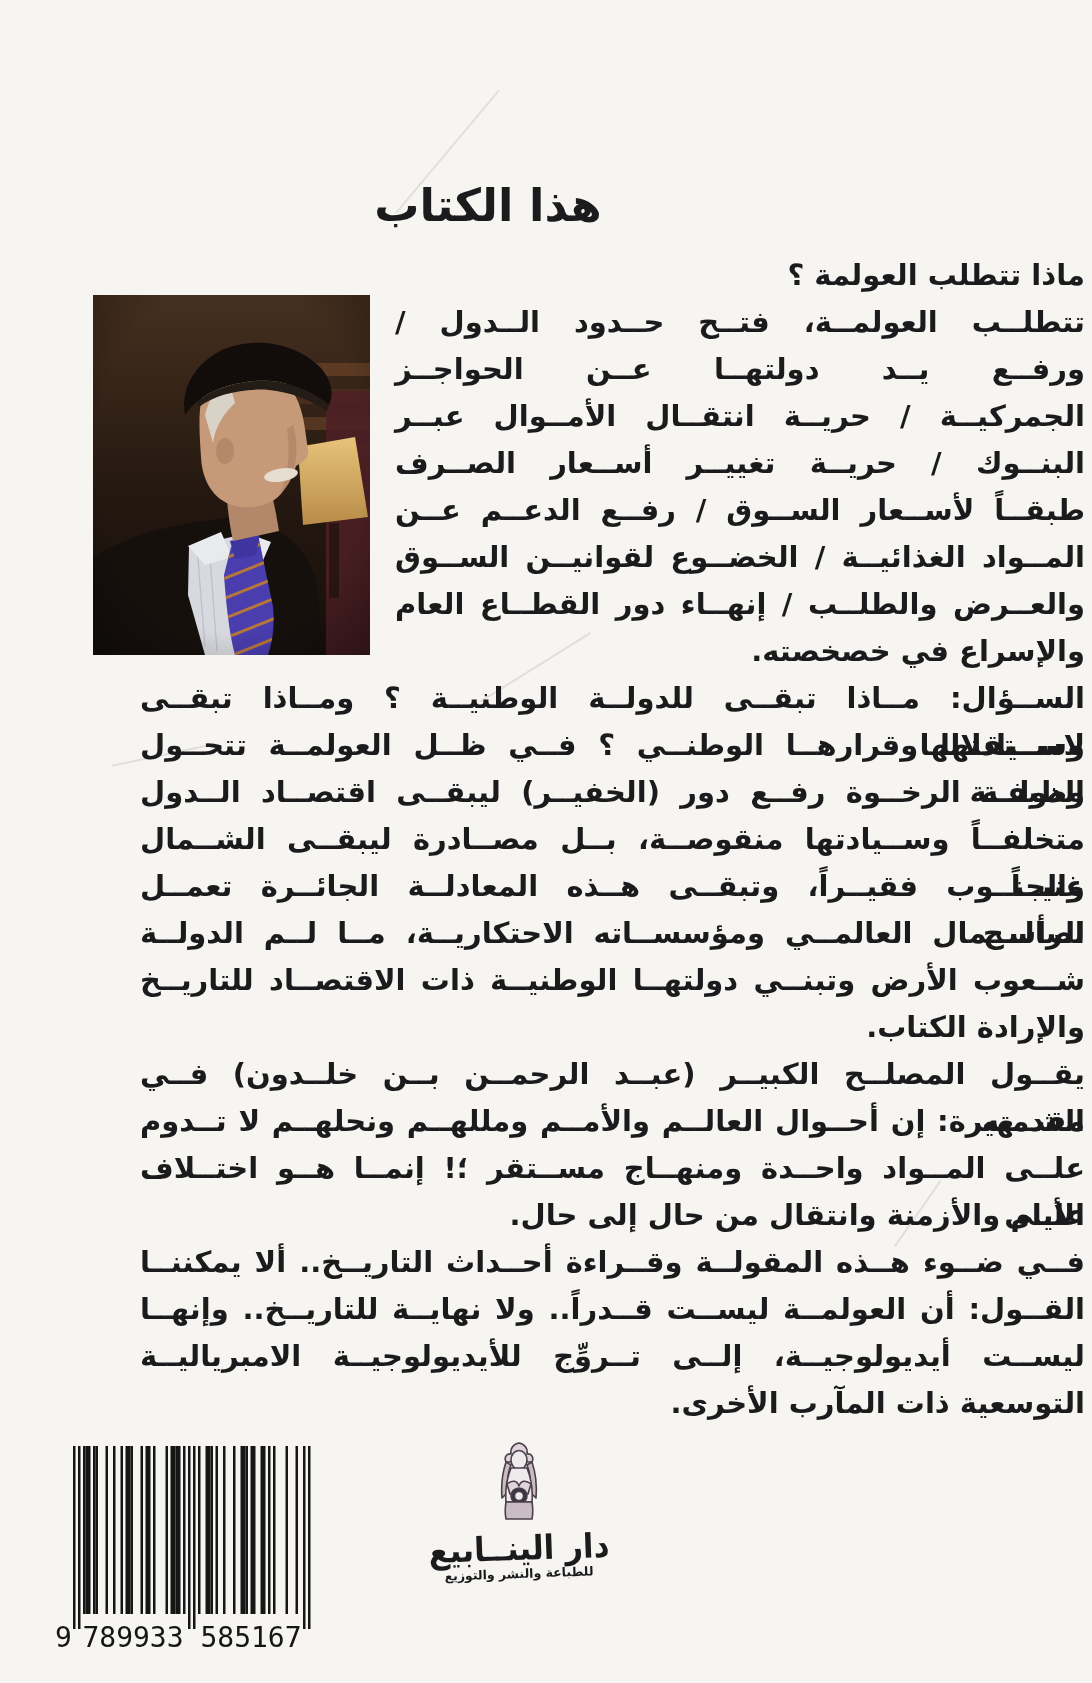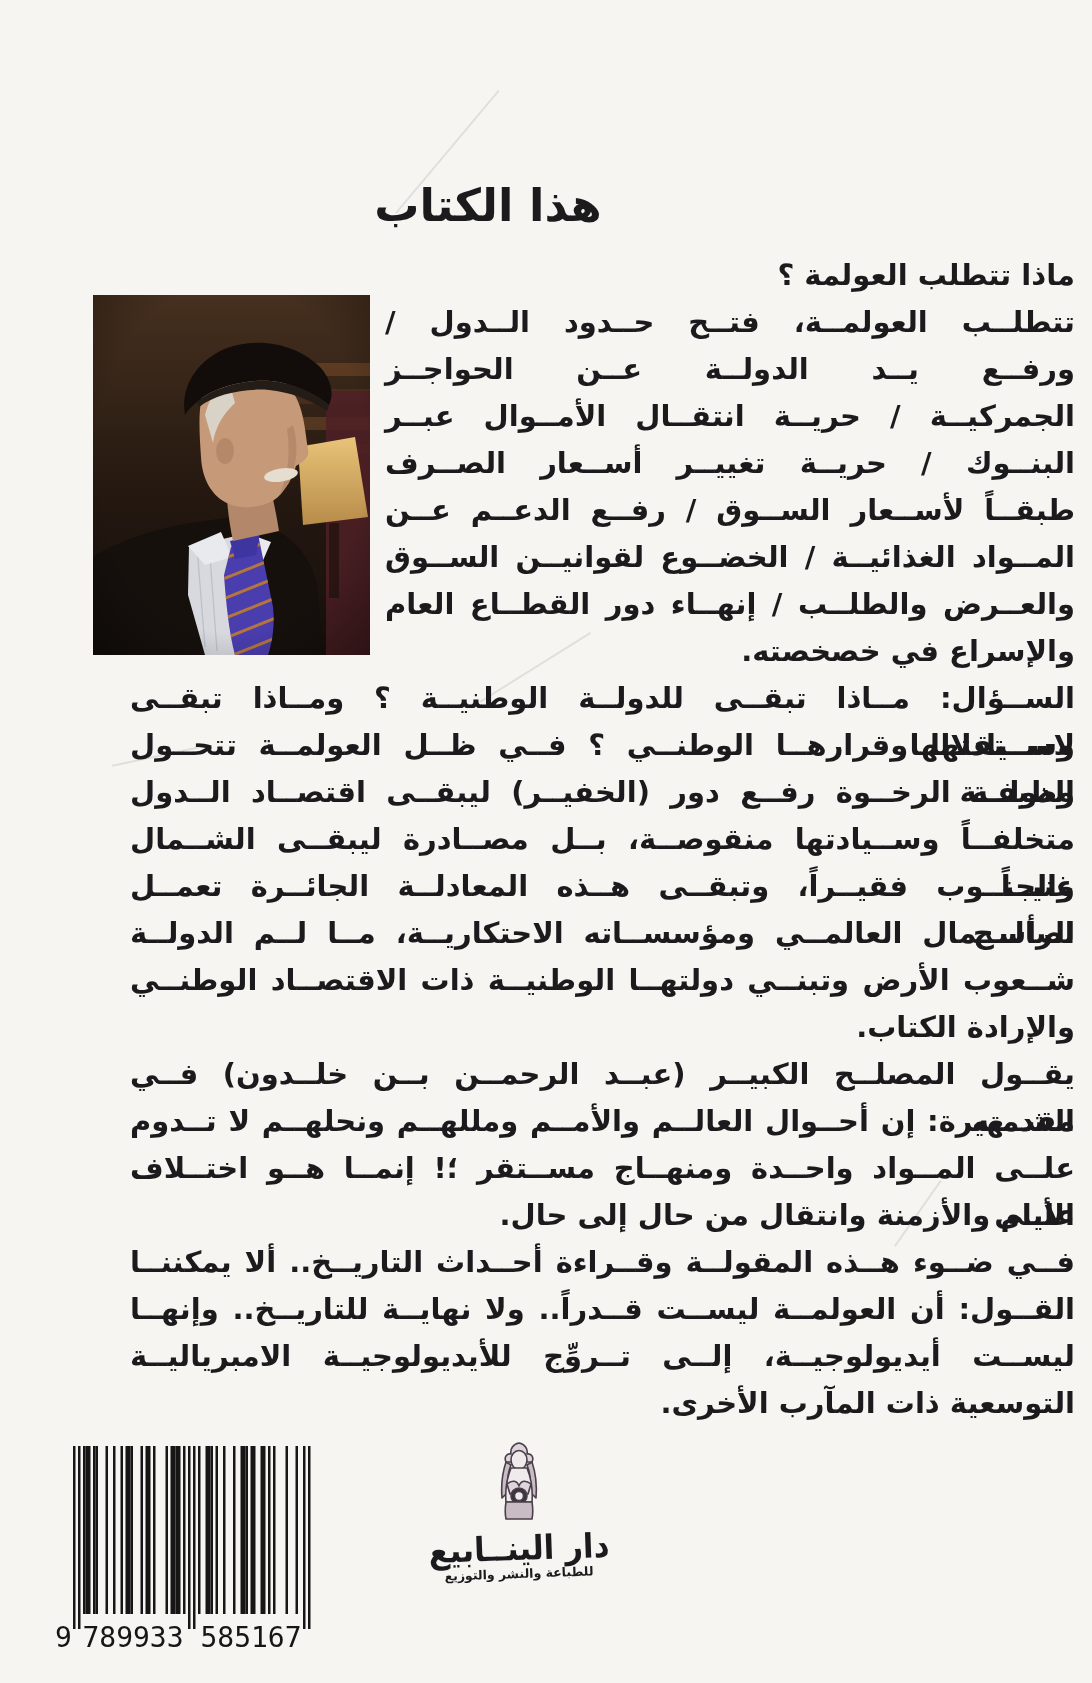--- a/index.html
+++ b/index.html
@@ -21,21 +21,21 @@
   #title{
     position:absolute;top:180px;left:338px;width:300px;
     text-align:center;direction:rtl;
     font-size:45px;font-weight:bold;color:var(--ink,#1b1a1c);
     line-height:52px;margin:0;
   }
 
   #photo{position:absolute;left:93px;top:295px;width:277px;height:360px;}
   #photo svg{display:block;width:100%;height:100%;}
 
-  #text-col{position:absolute;left:118px;top:252px;width:957px;}
+  #text-col{position:absolute;left:128px;top:252px;width:957px;}
   .para{margin:0;padding:0;}
   .line{
     direction:rtl;
     font-size:29px;font-weight:bold;color:var(--ink,#1b1a1c);
     line-height:47px;height:47px;
     text-align:right;
   }
   .line.j{text-align:justify;text-align-last:justify;margin-left:12px;}
   #para1 .line + .line{margin-left:267px;}
 
@@ -147,36 +147,36 @@
       <path d="M104,107 C120,92 154,84 178,86 C199,88 220,97 236,110 L234,116 C216,104 196,97 176,95 C152,93 122,99 106,112 Z" fill="#241c16"></path>
 
       <rect width="277" height="360" fill="url(#vignette)"></rect>
     </svg>
   </div>
 
   <div id="text-col">
     <div class="para" id="para1">
         <div class="line">ماذا تتطلب العولمة ؟</div>
         <div class="line j">تتطلــب العولمــة، فتــح حــدود الــدول /</div>
-        <div class="line j">ورفــع يــد الدولــة عــن الحواجــز</div>
+        <div class="line j">ورفــع يــد دولتهــا عــن الحواجــز</div>
         <div class="line j">الجمركيــة / حريــة انتقــال الأمــوال عبــر</div>
         <div class="line j">البنــوك / حريــة تغييــر أســعار الصــرف</div>
         <div class="line j">طبقــاً لأســعار الســوق / رفــع الدعــم عــن</div>
         <div class="line j">المــواد الغذائيــة / الخضــوع لقوانيــن الســوق</div>
         <div class="line j">والعــرض والطلــب / إنهــاء دور القطــاع العام</div>
         <div class="line">والإسراع في خصخصته.</div>
       </div>
     <div class="para" id="para2">
         <div class="line j">الســؤال: مــاذا تبقــى للدولــة الوطنيــة ؟ ومــاذا تبقــى لاســتقلالها</div>
         <div class="line j">وســيادتها وقرارهــا الوطنــي ؟ فــي ظــل العولمــة تتحــول وظيفــة</div>
         <div class="line j">الدولــة الرخــوة رفــع دور (الخفيــر) ليبقــى اقتصــاد الــدول</div>
         <div class="line j">متخلفــاً وســيادتها منقوصــة، بــل مصــادرة ليبقــى الشــمال غنيــاً</div>
         <div class="line j">والجنــوب فقيــراً، وتبقــى هــذه المعادلــة الجائــرة تعمــل لصالــح</div>
         <div class="line j">الرأســمال العالمــي ومؤسســاته الاحتكاريــة، مــا لــم الدولــة</div>
-        <div class="line j">شــعوب الأرض وتبنــي دولتهــا الوطنيــة ذات الاقتصــاد الوطنــي</div>
+        <div class="line j">شــعوب الأرض وتبنــي دولتهــا الوطنيــة ذات الاقتصــاد للتاريــخ</div>
         <div class="line">والإرادة الكتاب.</div>
       </div>
     <div class="para" id="para3">
         <div class="line j">يقــول المصلــح الكبيــر (عبــد الرحمــن بــن خلــدون) فــي مقدمته</div>
         <div class="line j">الشــهيرة: إن أحــوال العالــم والأمــم ومللهــم ونحلهــم لا تــدوم</div>
         <div class="line j">علــى المــواد واحــدة ومنهــاج مســتقر ؛! إنمــا هــو اختــلاف علــى</div>
         <div class="line">الأيام والأزمنة وانتقال من حال إلى حال.</div>
       </div>
     <div class="para" id="para4">
         <div class="line j">فــي ضــوء هــذه المقولــة وقــراءة أحــداث التاريــخ.. ألا يمكننــا</div>

